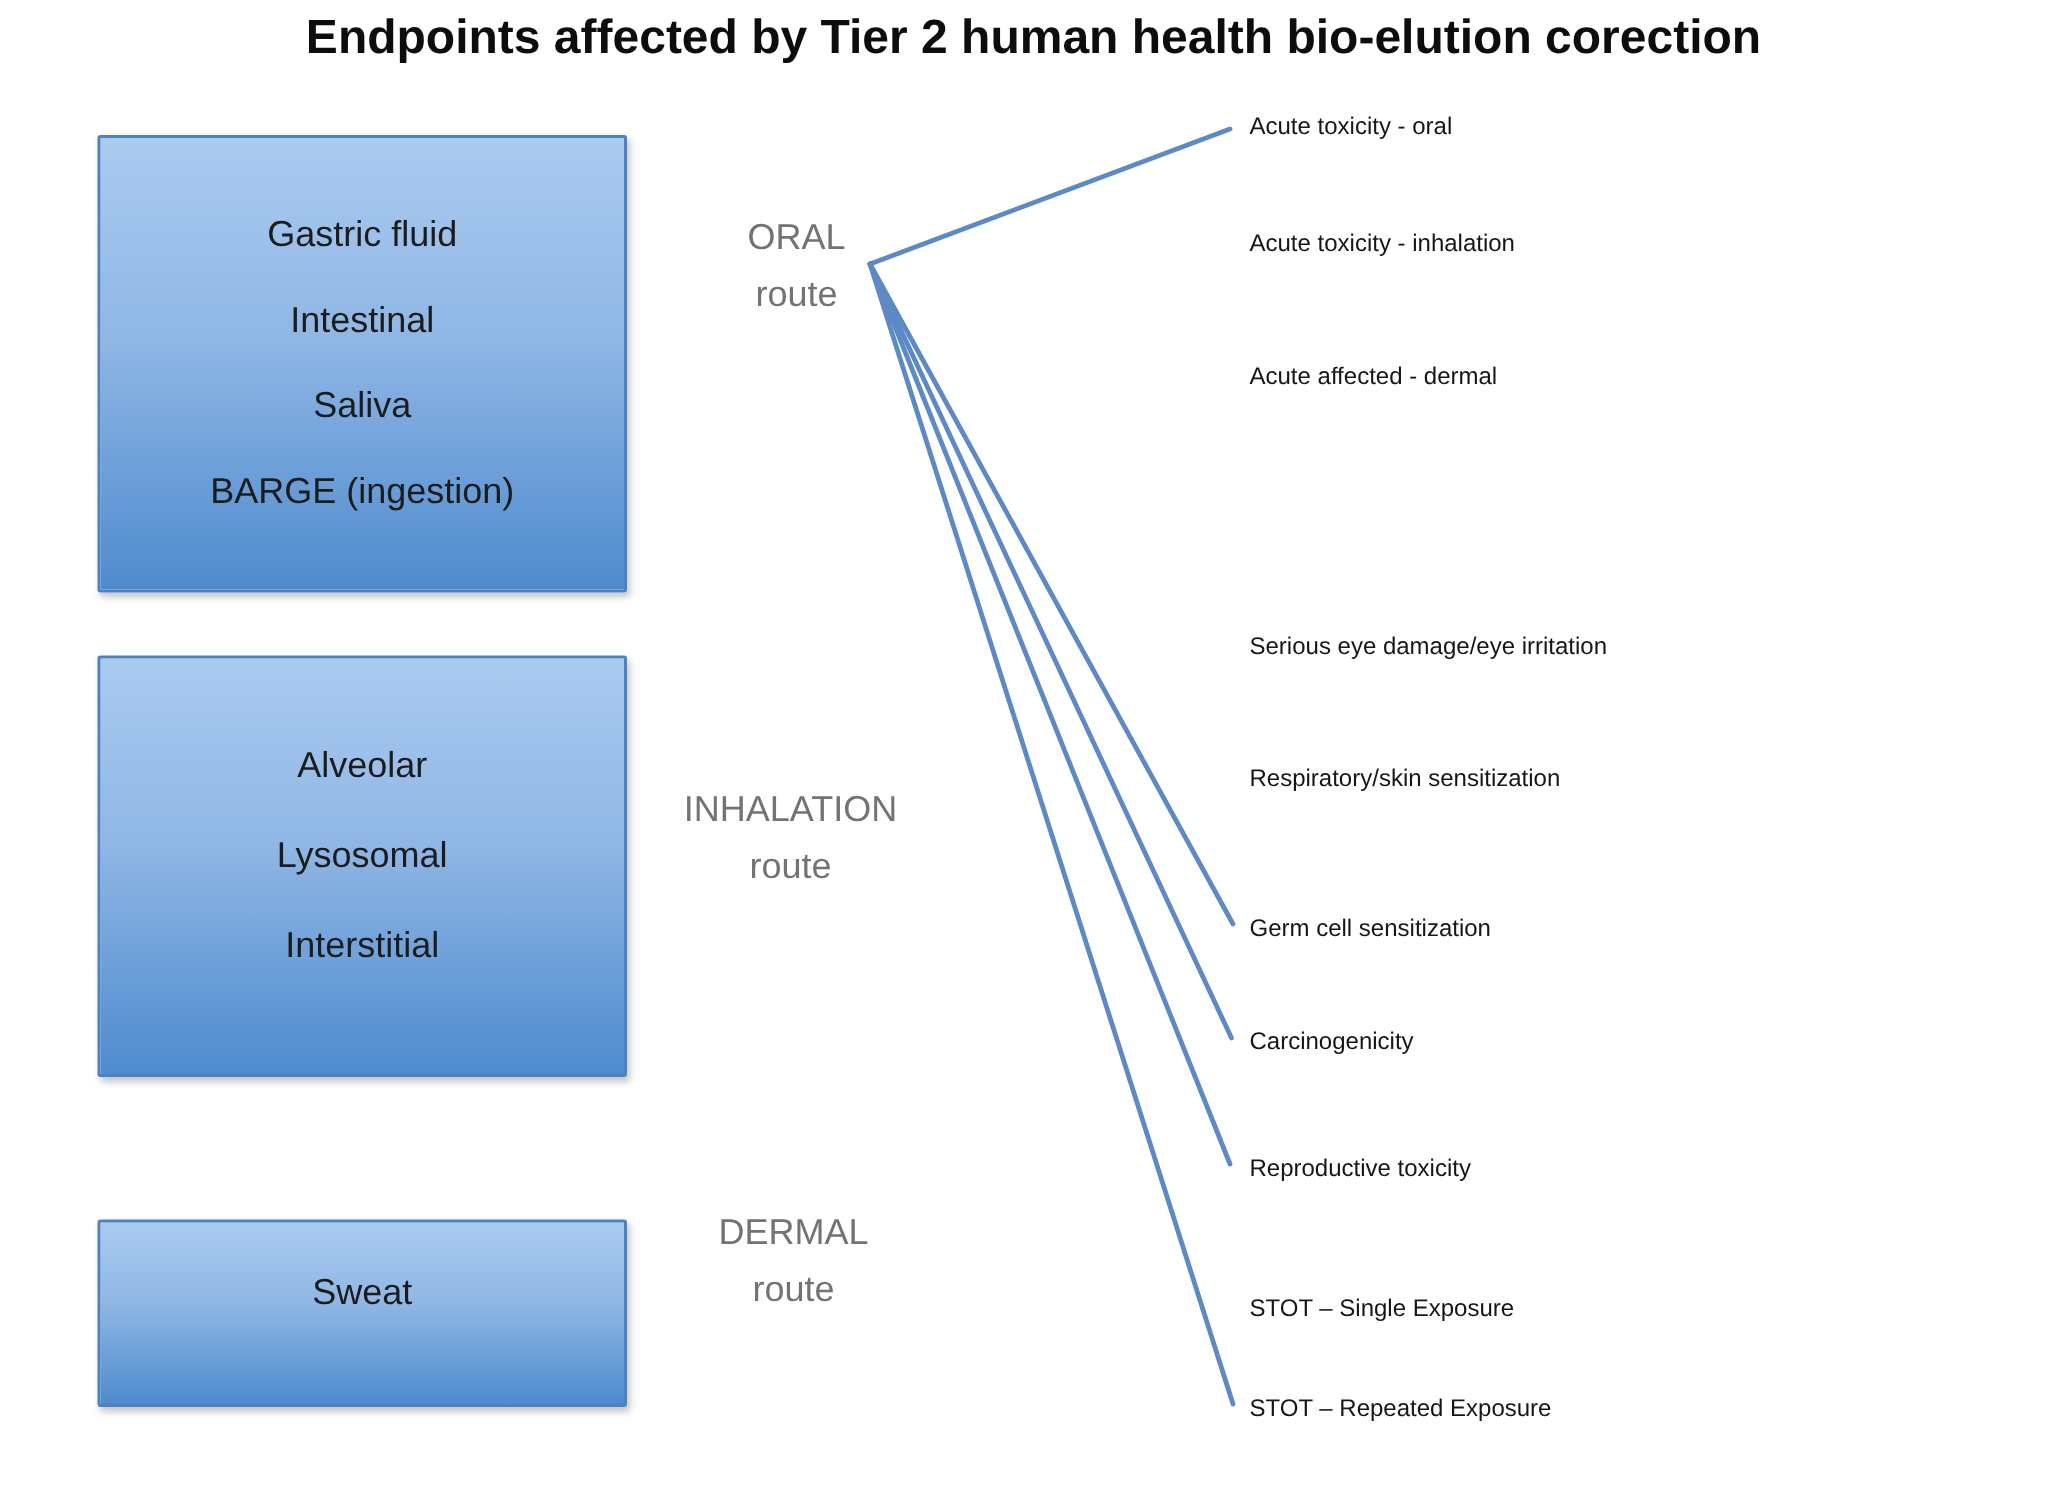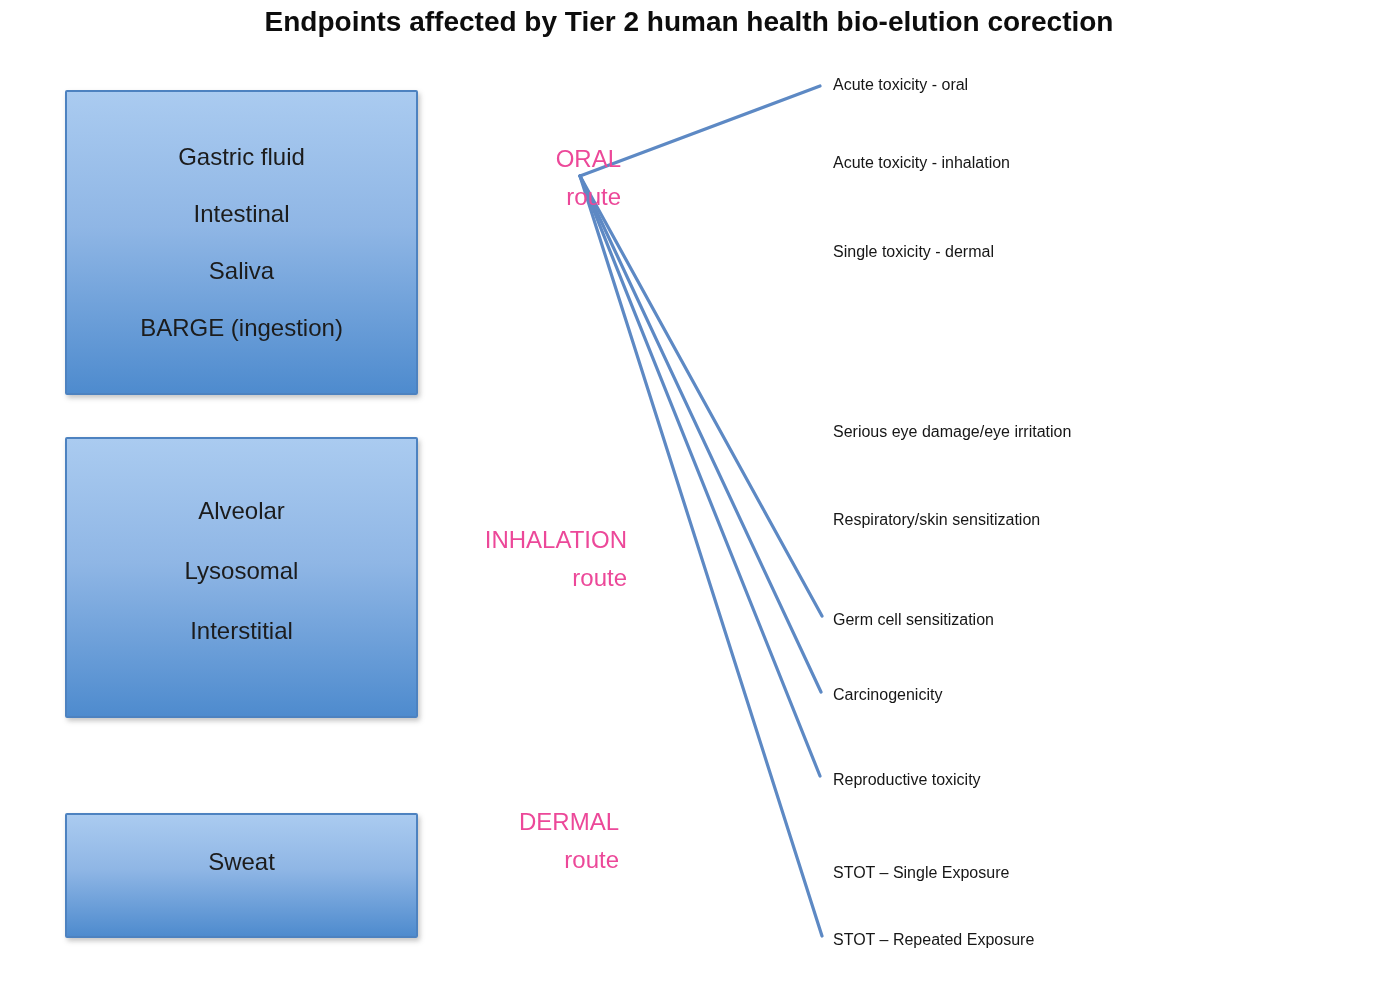--- a/index.html
+++ b/index.html
@@ -11,21 +11,21 @@
     font-family: "Liberation Sans", sans-serif;
     color: #161616;
     overflow: hidden;
   }
   .title {
     position: absolute;
     top: 6px;
     left: 0;
     width: 1378px;
     text-align: center;
-    font-size: 28px;
+    font-size: 32px;
     font-weight: 700;
     color: #0d0d0d;
     letter-spacing: 0px;
   }
   .fluid-box {
     position: absolute;
     left: 65px;
     width: 353px;
     box-sizing: border-box;
     background: linear-gradient(to bottom, #aacbf0 0%, #8fb6e5 45%, #4e8bce 100%);
@@ -38,24 +38,24 @@
     justify-content: center;
     font-size: 24px;
     color: #1c1c1c;
     text-align: left;
   }
   #box-oral       { top: 90px;  height: 305px; gap: 29px; }
   #box-inhalation { top: 437px; height: 281px; gap: 32px; padding-bottom: 14px; }
   #box-dermal     { top: 813px; height: 125px; padding-bottom: 28px; }
   .route-label {
     position: absolute;
-    text-align: right;
+    text-align: center;
     font-size: 24px;
     line-height: 38px;
-    color: #ec4899;
+    color: #737373;
   }
   #route-oral       { left: 441px; top: 140px; width: 180px; }
   #route-inhalation { left: 427px; top: 521px; width: 200px; }
   #route-dermal     { left: 439px; top: 803px; width: 180px; }
   .endpoint {
     position: absolute;
     left: 833px;
     font-size: 16px;
     line-height: 30px;
     white-space: nowrap;
@@ -111,21 +111,21 @@
     <div>route</div>
   </div>
 
   <div class="route-label" id="route-dermal">
     <div>DERMAL</div>
     <div>route</div>
   </div>
 
   <div class="endpoint" style="top:70px">Acute toxicity - oral</div>
   <div class="endpoint" style="top:148px">Acute toxicity - inhalation</div>
-  <div class="endpoint" style="top:237px">Single toxicity - dermal</div>
+  <div class="endpoint" style="top:237px">Acute affected - dermal</div>
   <div class="endpoint" style="top:417px">Serious eye damage/eye irritation</div>
   <div class="endpoint" style="top:505px">Respiratory/skin sensitization</div>
   <div class="endpoint" style="top:605px">Germ cell sensitization</div>
   <div class="endpoint" style="top:680px">Carcinogenicity</div>
   <div class="endpoint" style="top:765px">Reproductive toxicity</div>
   <div class="endpoint" style="top:858px">STOT – Single Exposure</div>
   <div class="endpoint" style="top:925px">STOT – Repeated Exposure</div>
 
 </div>
 

